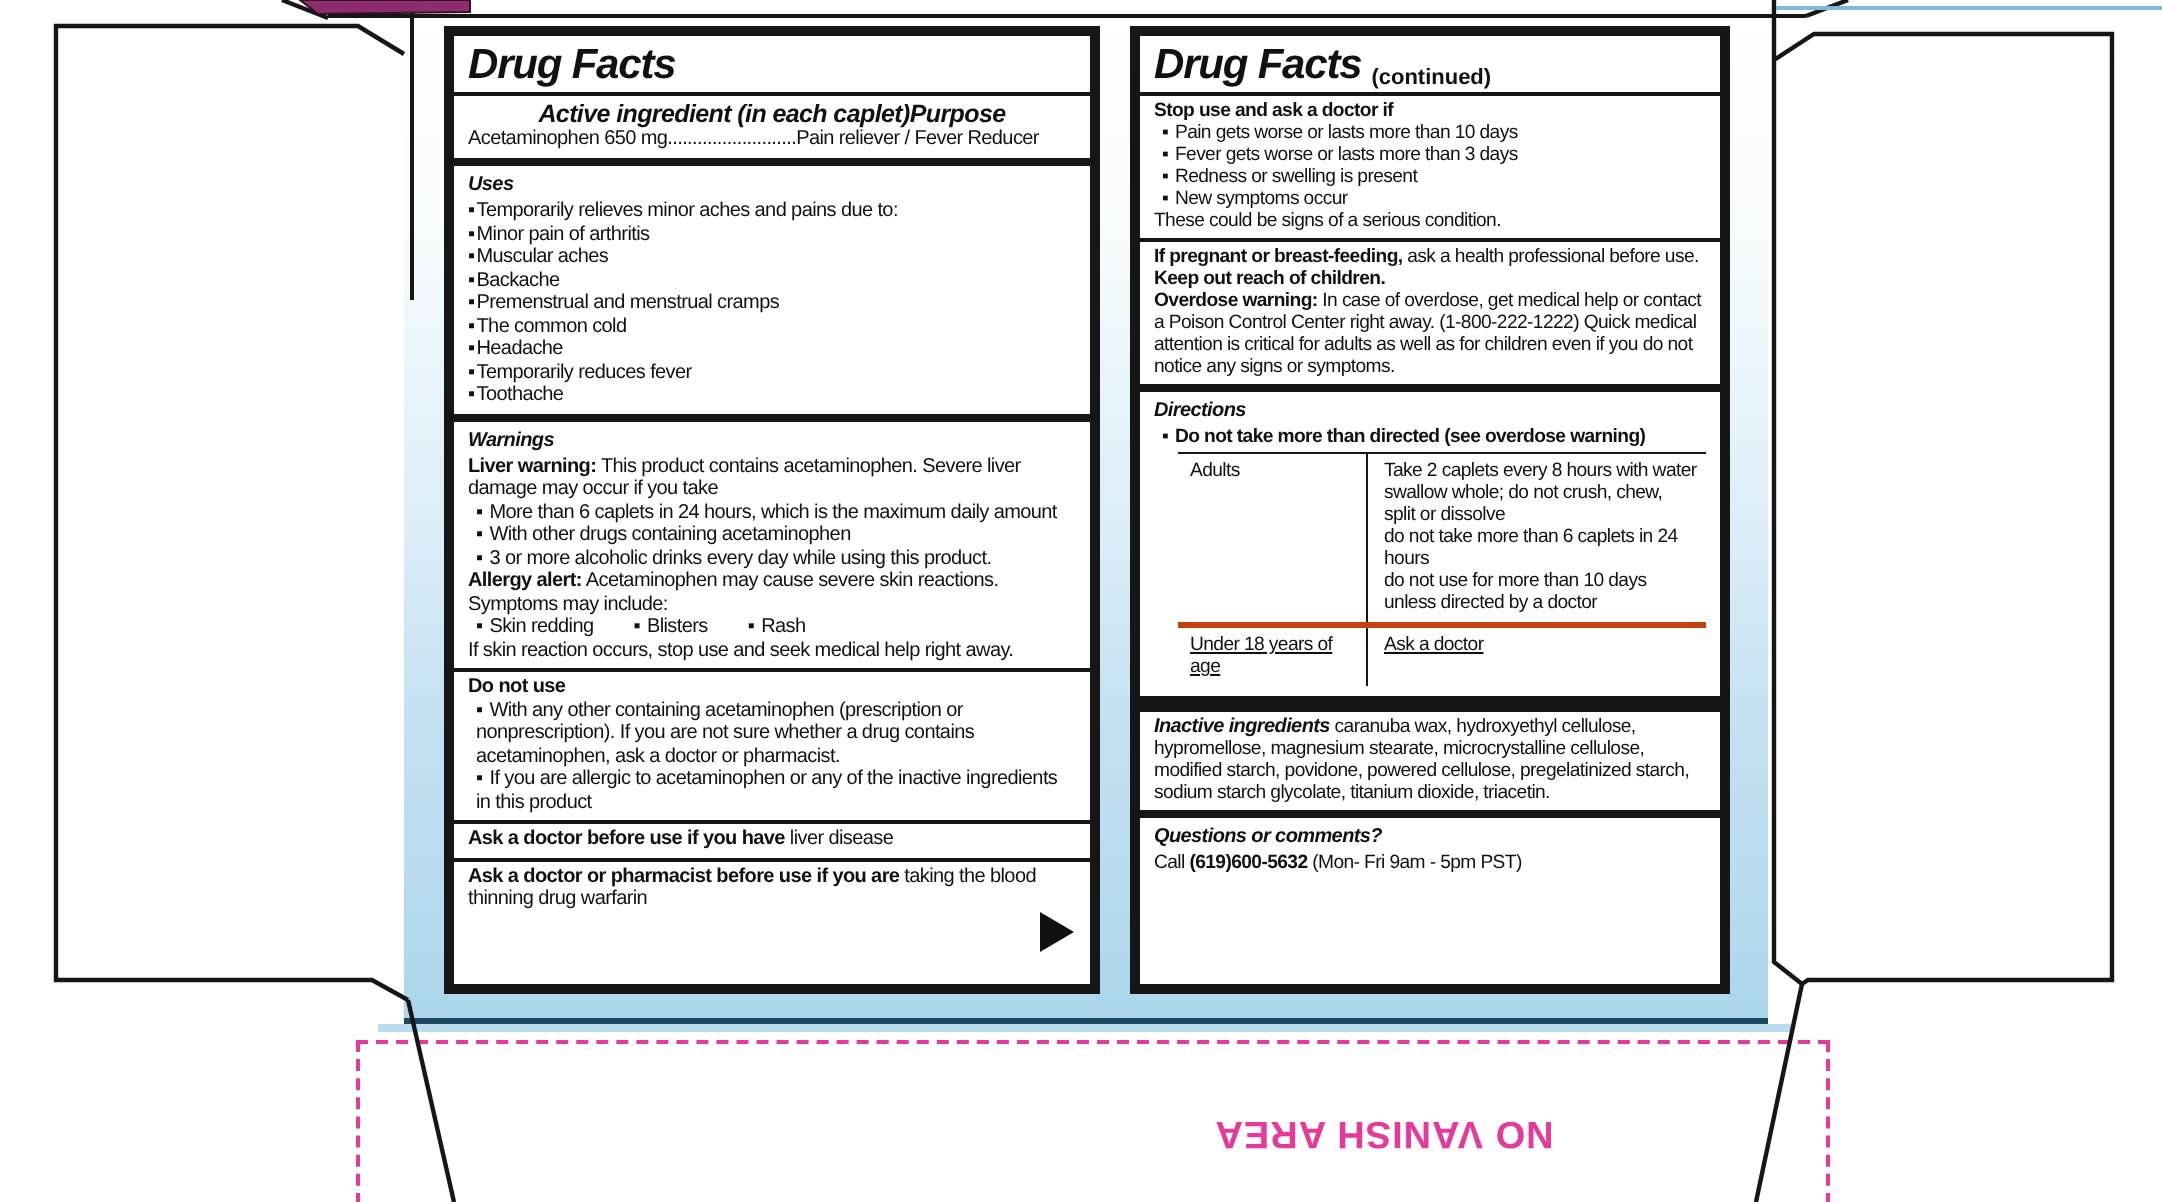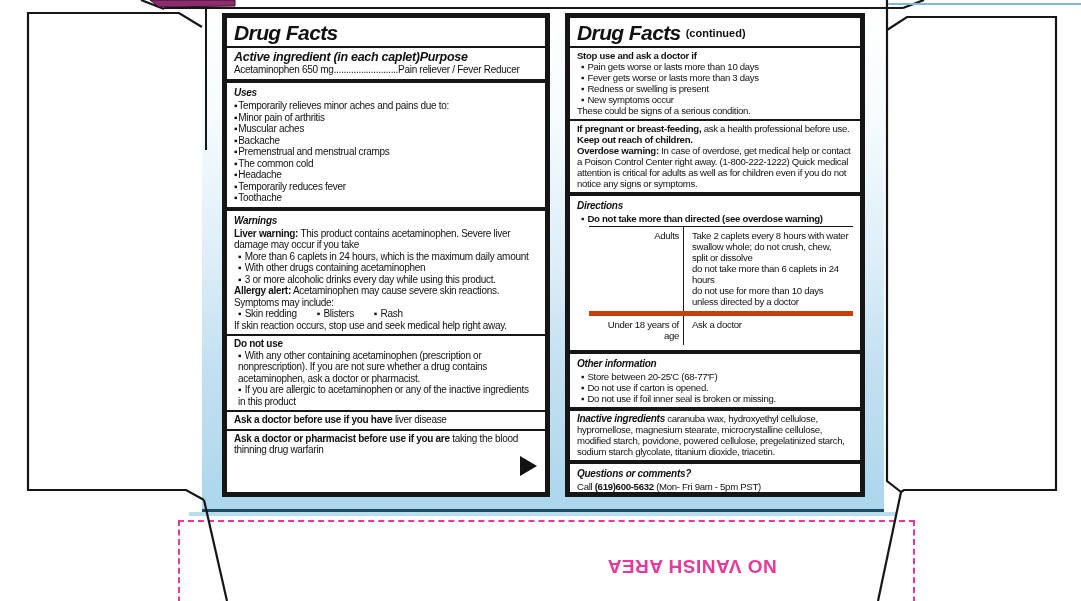--- a/index.html
+++ b/index.html
@@ -12,44 +12,44 @@
     position:absolute;left:202px;top:8px;width:682px;height:501px;
     background:linear-gradient(180deg,#ffffff 0%,#f6fbfd 22%,#ddeef8 50%,#c2e0f1 72%,#b7dbee 88%,#abd6ec 100%);
   }
   .edge-dark{position:absolute;left:202px;top:509px;width:682px;height:3px;background:#1d4a63;}
   .edge-light{position:absolute;left:189px;top:512px;width:707px;height:4px;background:#b9dcef;}
   
   .dfbox{position:absolute;top:5px;box-sizing:border-box;background:#fff;border:5px solid #161616;overflow:hidden;}
   .dfbox.left{left:20px;width:328px;height:484px;font-size:10px;}
   .dfbox.right{left:363px;width:300px;height:484px;font-size:9.6px;}
   .sec{padding:2px 7px 3px;}
-  .title-row{padding:3px 7px 1px;display:flex;align-items:center;gap:5px;}
+  .title-row{padding:3px 7px 1px;display:flex;align-items:flex-end;gap:5px;}
   .df-title{font-size:21px;font-weight:bold;font-style:italic;letter-spacing:-0.6px;white-space:nowrap;}
   .continued{font-size:11px;font-weight:bold;}
   .rule-title{height:2px;background:#161616;}
   .rule-thin{height:2px;background:#161616;}
   .rule-thick{height:4px;background:#161616;}
   .sec-head{font-size:10px;font-weight:bold;font-style:italic;letter-spacing:-0.3px;line-height:15px;}
   .sec-head-inline{font-size:10px;font-weight:bold;font-style:italic;letter-spacing:-0.3px;}
-  .ai-head{display:flex;justify-content:flex-start;font-size:12.5px;font-weight:bold;font-style:italic;letter-spacing:-0.3px;line-height:14px;}
+  .ai-head{display:flex;justify-content:center;font-size:12.5px;font-weight:bold;font-style:italic;letter-spacing:-0.3px;line-height:14px;}
   .body{line-height:11.5px;letter-spacing:-0.3px;}
   .dfbox.right .body{line-height:11px;}
   .b{font-weight:bold;}
   .bullet{line-height:11.5px;letter-spacing:-0.3px;}
   .dfbox.right .bullet{line-height:11px;}
   .bullet::before{content:"▪";margin-right:1px;}
   .bullet.sp{padding-left:4px;}
   .bullet.sp::before{content:"▪ ";}
   .sym-row .bullet{display:inline-block;margin-right:16px;}
   .ai-row{white-space:nowrap;line-height:12px;letter-spacing:-0.3px;}
   
   .dir-table{margin:2px 0 2px 12px;border-top:1px solid #161616;}
   .dir-row{display:flex;}
-  .dir-row + .dir-row{border-top:5px solid #c2410c;}
-  .dir-c1{width:84px;flex:0 0 84px;padding:3px 4px 4px 6px;line-height:11px;letter-spacing:-0.3px;text-align:right;}
+  .dir-row + .dir-row{border-top:3px solid #c2410c;text-decoration:underline;}
+  .dir-c1{width:84px;flex:0 0 84px;padding:3px 4px 4px 6px;line-height:11px;letter-spacing:-0.3px;}
   .dir-c2{flex:1;border-left:1px solid #161616;padding:3px 4px 4px 8px;line-height:11px;letter-spacing:-0.3px;}
   
   .arrow{position:absolute;right:8px;bottom:16px;width:0;height:0;
     border-left:17px solid #111;border-top:10px solid transparent;border-bottom:10px solid transparent;}
   
   .no-vanish-box{position:absolute;left:178px;top:520px;width:737px;height:92px;
     border:2px dashed #e5399c;box-sizing:border-box;z-index:1;}
   .no-vanish-text{position:absolute;left:592px;top:555px;width:200px;text-align:center;
     transform:rotate(180deg);color:#e5399c;font-weight:bold;font-size:19px;letter-spacing:0.5px;z-index:2;}
   
@@ -170,28 +170,20 @@
         <div class="dir-row">
           <div class="dir-c1">Under 18 years of age</div>
           <div class="dir-c2">
               <div>Ask a doctor</div>
             </div>
         </div>
       </div>
     </div>
     <div class="rule-thick"></div>
 
-    <div class="sec">
-      <div class="sec-head">Other information</div>
-      <div>
-          <div class="bullet sp">Store between 20-25'C (68-77'F)</div>
-          <div class="bullet sp">Do not use if carton is opened.</div>
-          <div class="bullet sp">Do not use if foil inner seal is broken or missing.</div>
-        </div>
-    </div>
     <div class="rule-thick"></div>
 
     <div class="sec body">
       <span class="sec-head-inline">Inactive ingredients</span> <span>caranuba wax, hydroxyethyl cellulose, hypromellose, magnesium stearate, microcrystalline cellulose, modified starch, povidone, powered cellulose, pregelatinized starch, sodium starch glycolate, titanium dioxide, triacetin.</span>
     </div>
     <div class="rule-thick"></div>
 
     <div class="sec">
       <div class="sec-head">Questions or comments?</div>
       <div class="body"><span>Call</span> <span class="b">(619)600-5632</span> <span>(Mon- Fri 9am - 5pm PST)</span></div>

